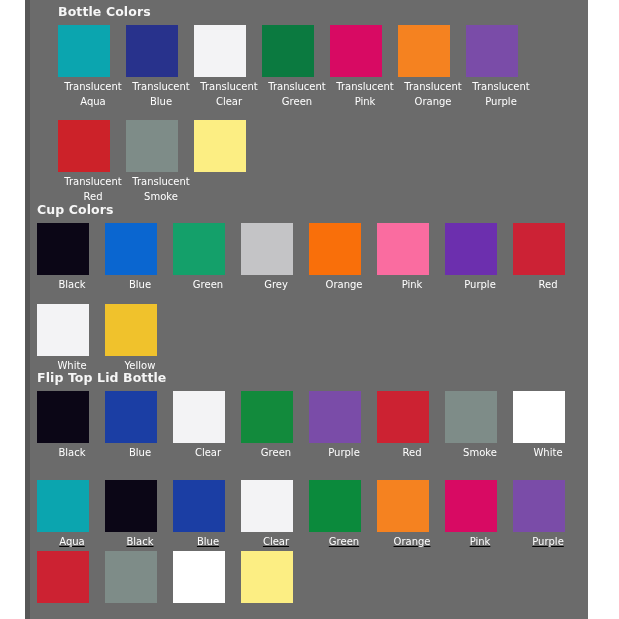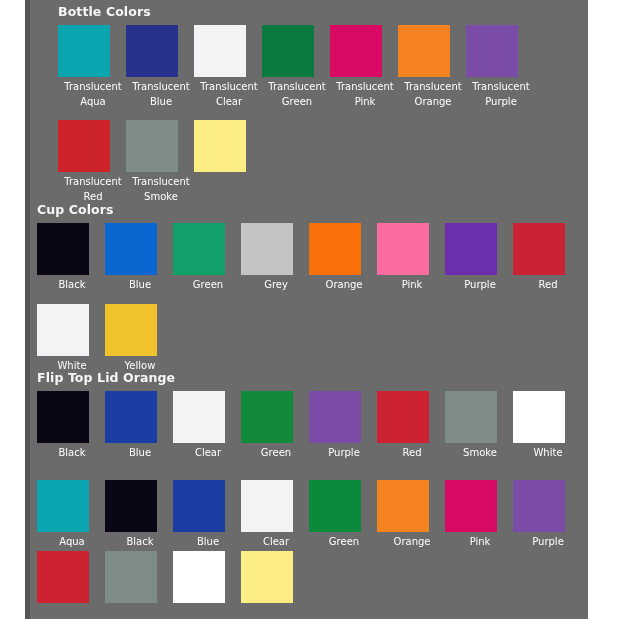--- a/index.html
+++ b/index.html
@@ -85,21 +85,21 @@
   .sec-flip   { position: absolute; left: 0px;  top: 371px;}
   .sec-push   { position: absolute; left: 0px;  top: 474px;}
 
   .sec-bottle .swatch-row { margin-top: 6px; }
   .sec-cup .swatch-row    { margin-top: 6px; }
   .sec-flip .swatch-row   { margin-top: 6px; }
   .sec-push .swatch-row   { margin-top: 6px; }
 
   .sec-bottle .swatch-cell { margin-bottom: 11px; }
   .sec-cup .swatch-cell    { margin-bottom: 12px; }
-  .sec-push .swatch-cell   { margin-bottom: 2px; }
+  .sec-push .swatch-cell   { margin-bottom: 2px; text-decoration: underline; }
 </style>
 </head>
 <body>
 
 <div id="page">
 
   <div class="left-rule"></div>
 
   <div class="panel">
 
@@ -188,21 +188,21 @@
             <span class="swatch-label">White</span>
           </div>
           <div class="swatch-cell">
             <span class="swatch" style="background: rgb(240, 194, 44);"></span>
             <span class="swatch-label">Yellow</span>
           </div>
         </div>
     </div>
 
     <div class="section sec-flip">
-      <div class="section-title">Flip Top Lid Orange</div>
+      <div class="section-title">Flip Top Lid Bottle</div>
       <div class="swatch-row">
           <div class="swatch-cell">
             <span class="swatch" style="background: rgb(11, 6, 22);"></span>
             <span class="swatch-label">Black</span>
           </div>
           <div class="swatch-cell">
             <span class="swatch" style="background: rgb(27, 62, 164);"></span>
             <span class="swatch-label">Blue</span>
           </div>
           <div class="swatch-cell">

